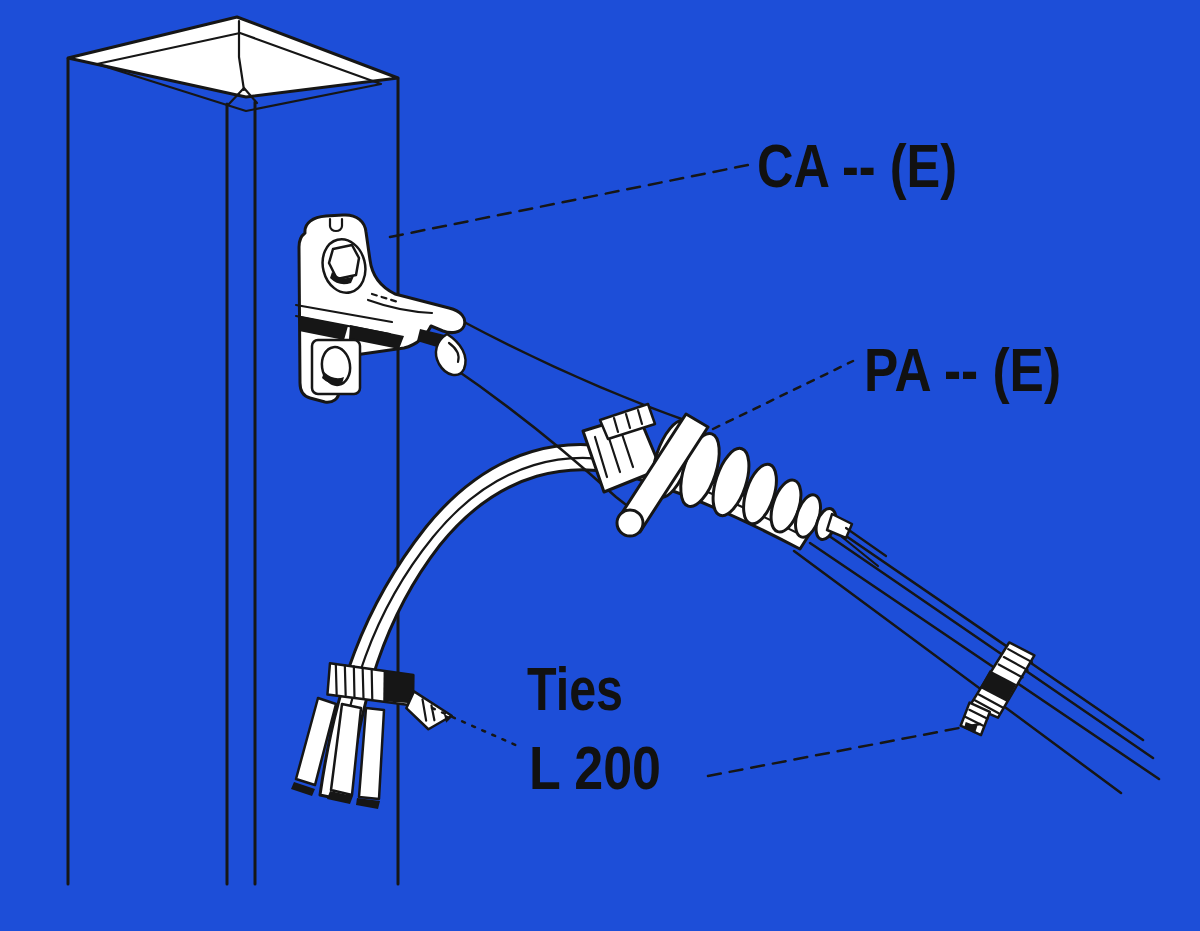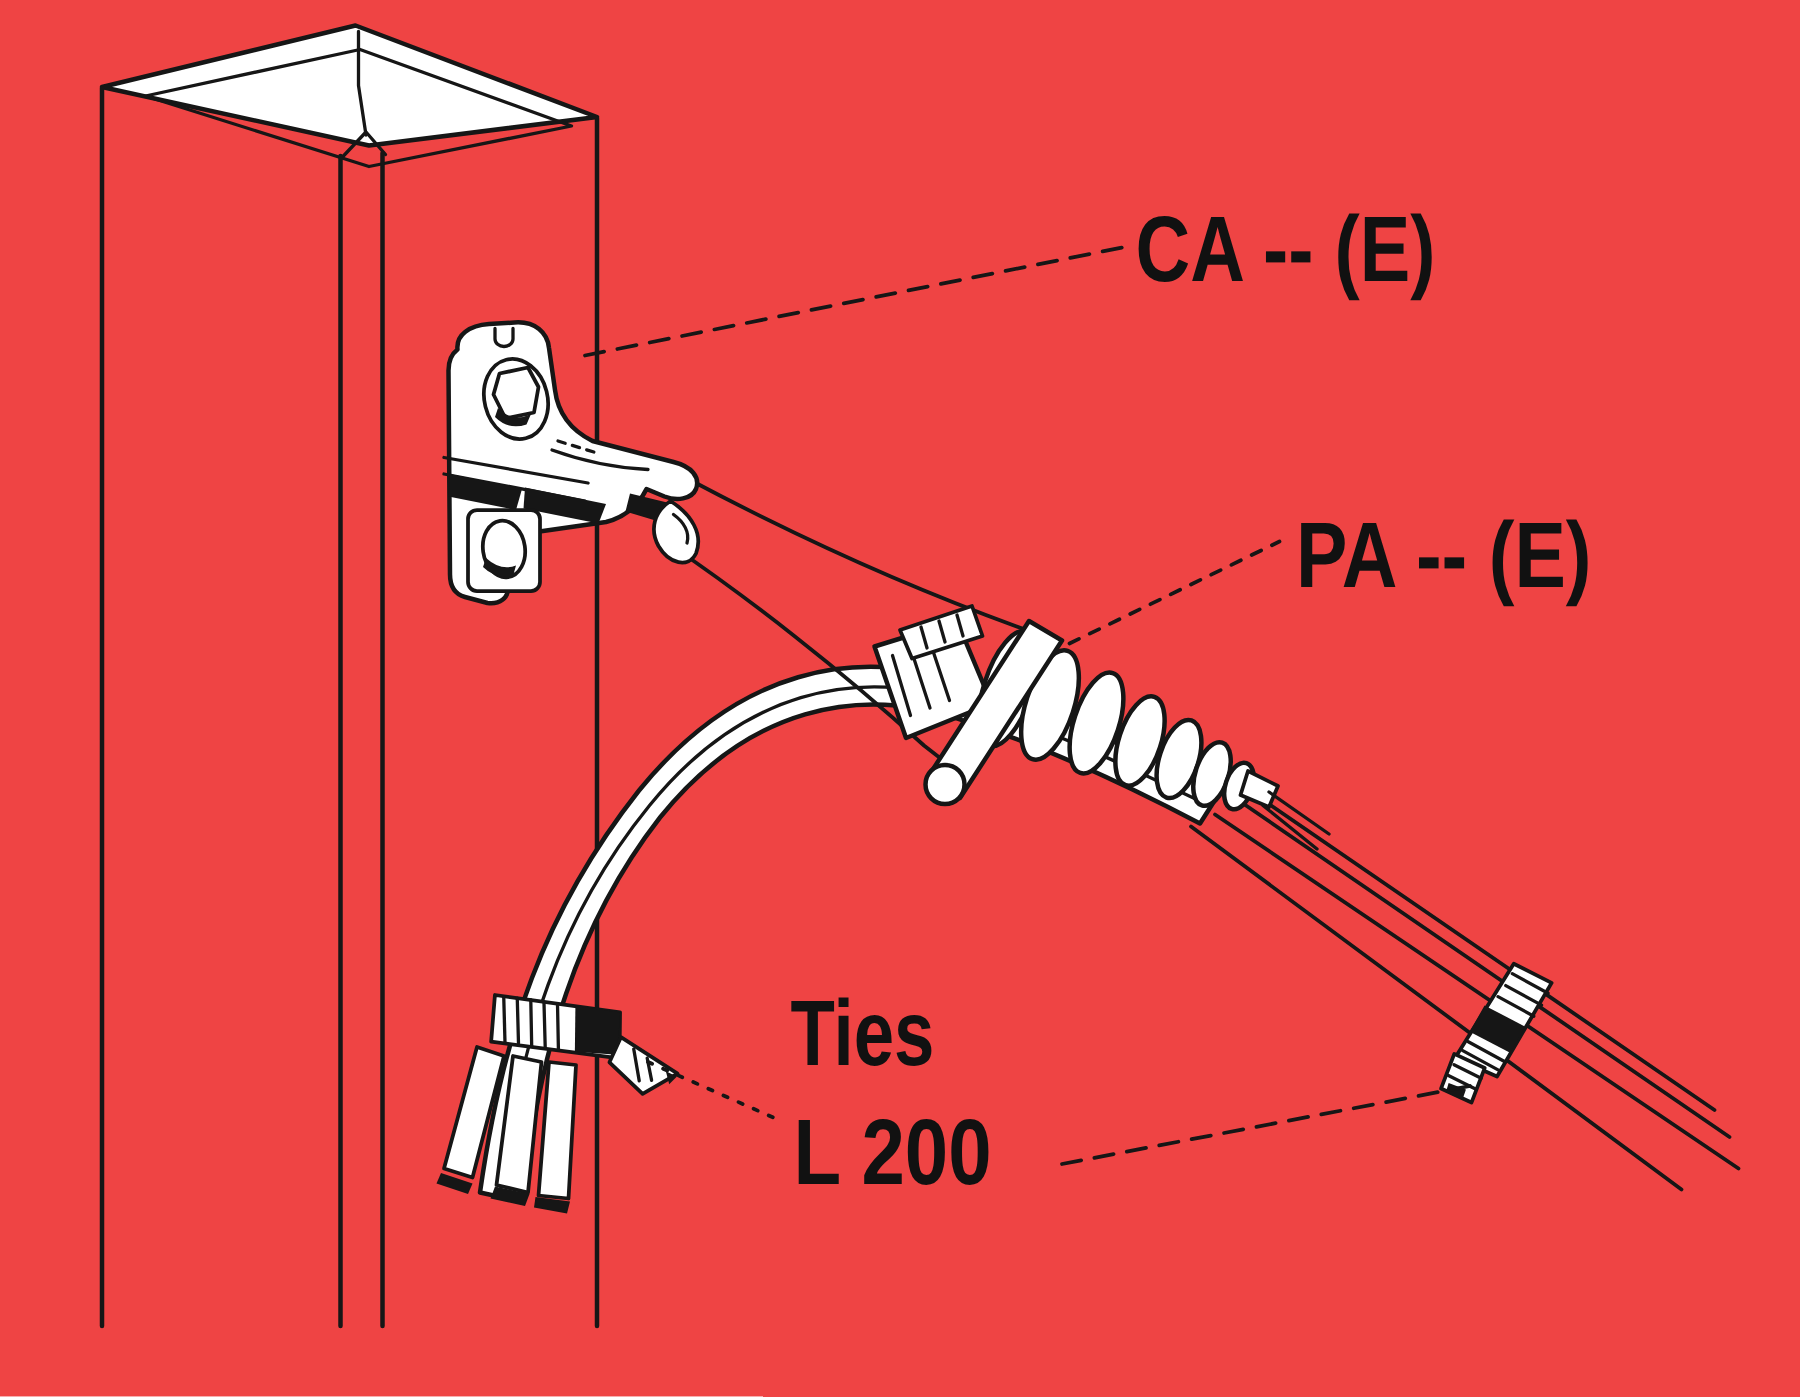--- a/index.html
+++ b/index.html
@@ -1,19 +1,19 @@
 <!DOCTYPE html>
 <html><head>
 <meta charset="utf-8">
 <style>
   html,body{margin:0;padding:0;background:#ffffff;}
   .stage{
     position:relative;
     width:1200px;height:931px;
-    background:#ef4444;
+    background:#1d4ed8;
     overflow:hidden;
     font-family:"Liberation Sans", sans-serif;
   }
   svg{display:block;width:1200px;height:931px;}
   .outline{fill:none;stroke:#161616;stroke-width:3;stroke-linecap:round;stroke-linejoin:round;}
   .outline-thin{fill:none;stroke:#161616;stroke-width:2.2;stroke-linecap:round;stroke-linejoin:round;}
   .whitefill{fill:#ffffff;stroke:#161616;stroke-width:3;stroke-linecap:round;stroke-linejoin:round;}
   .whitefill-thin{fill:#ffffff;stroke:#161616;stroke-width:2.5;stroke-linecap:round;stroke-linejoin:round;}
   .ink{fill:#161616;stroke:none;}
   .wire{fill:none;stroke:#161616;stroke-width:2.5;stroke-linecap:round;}

